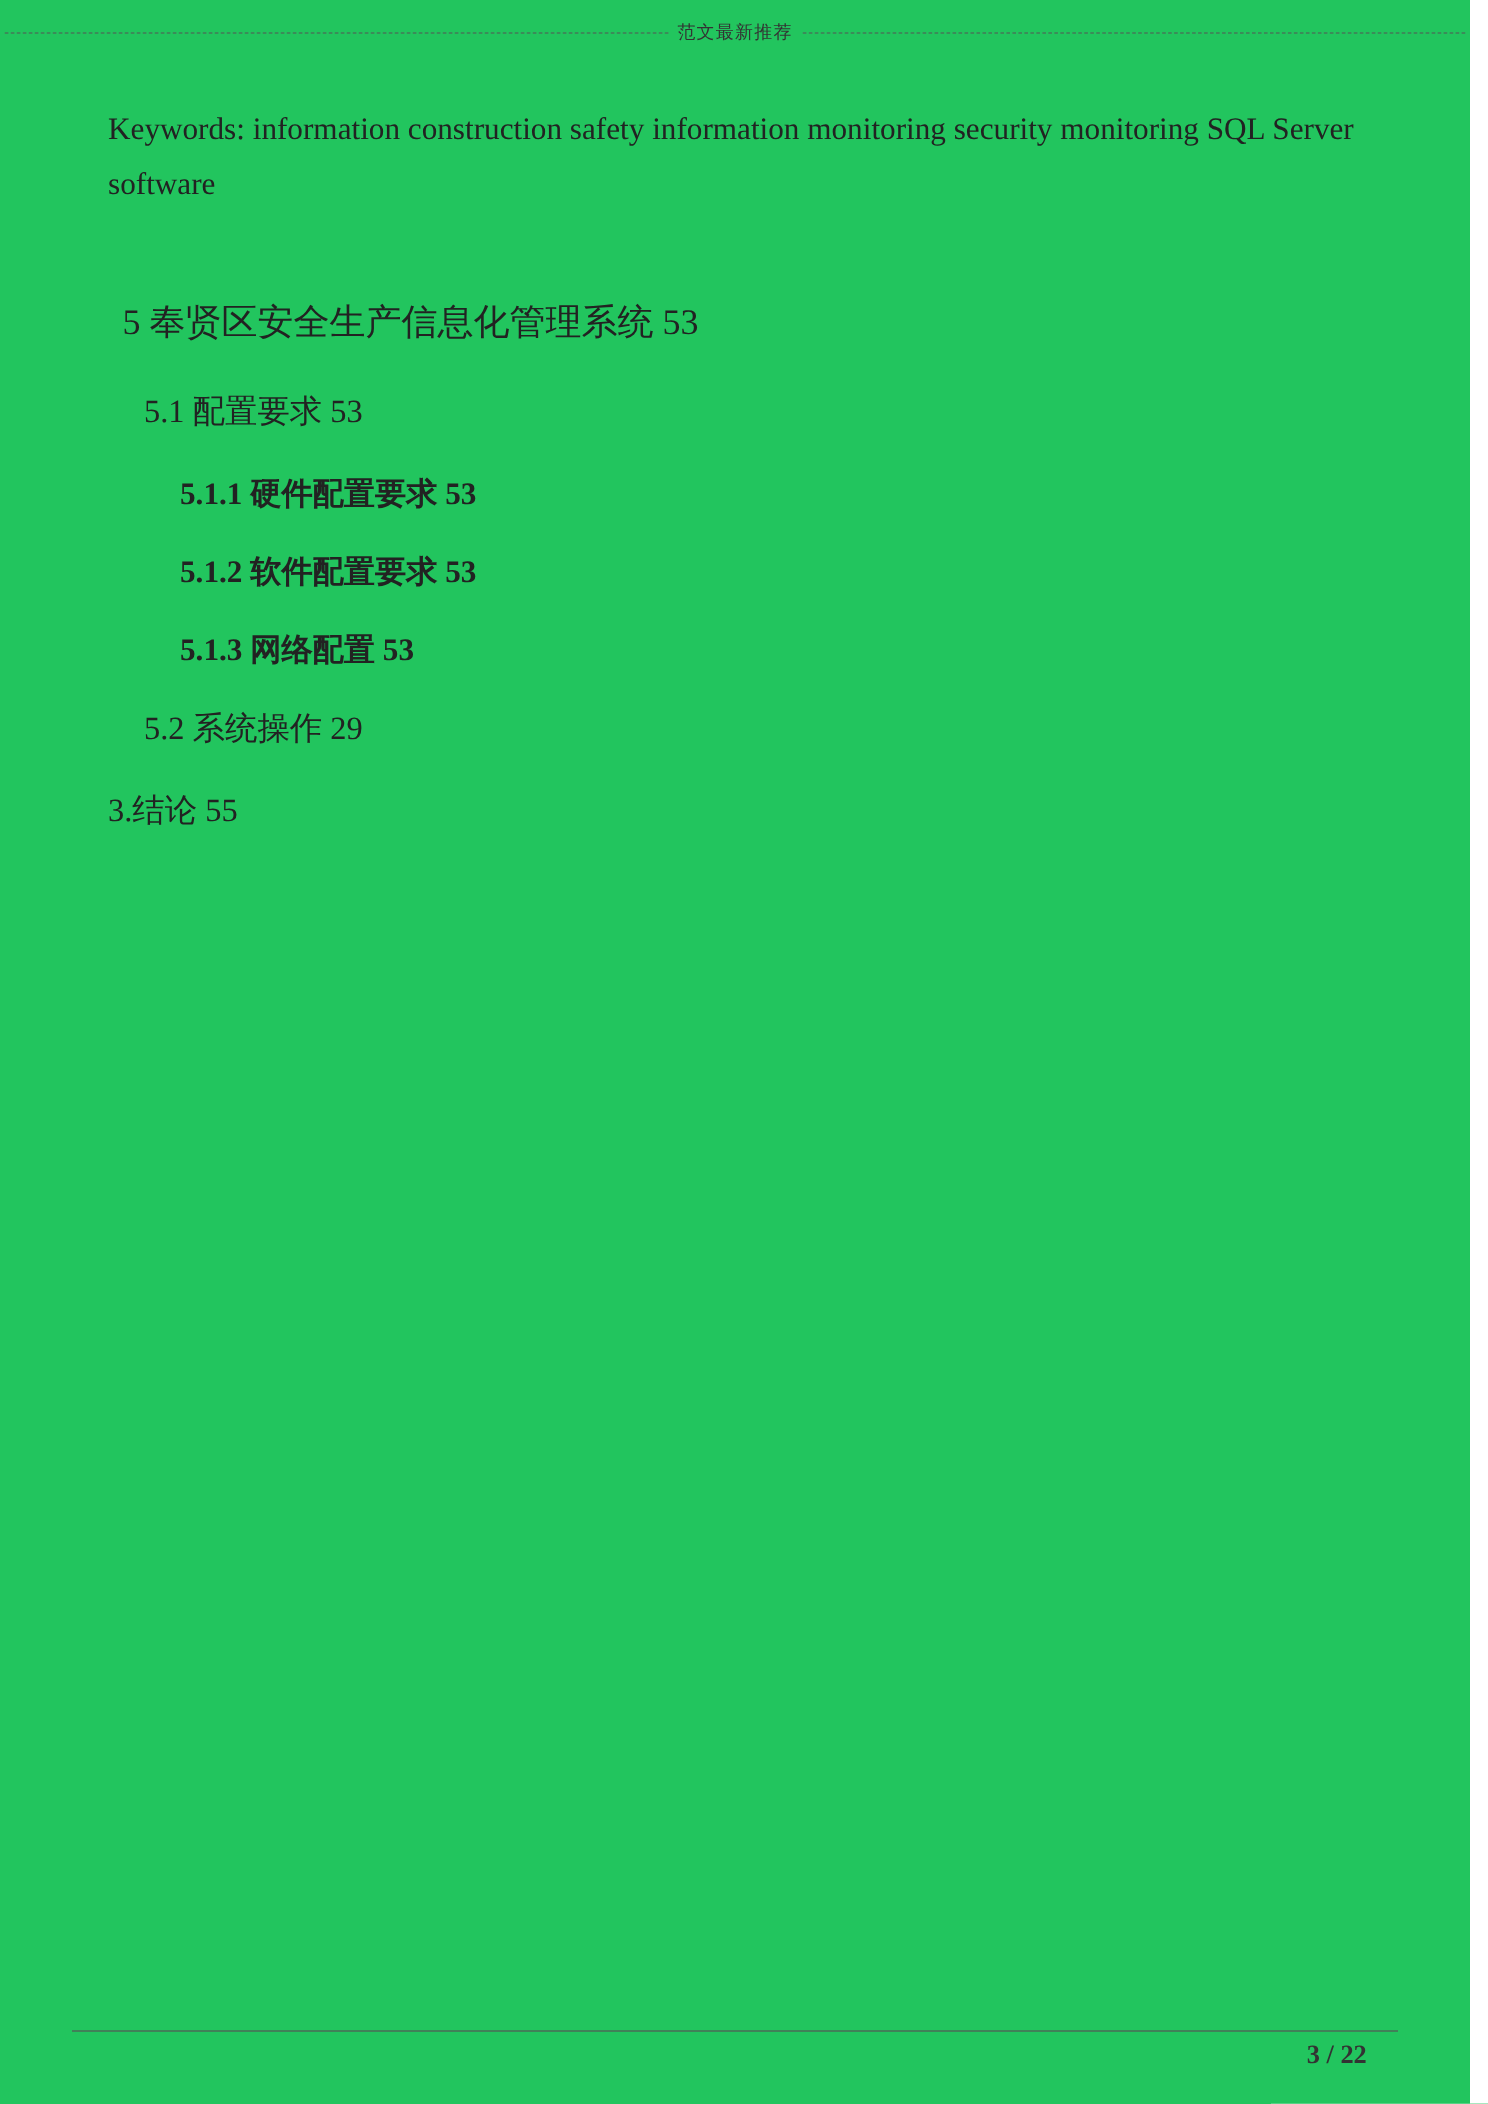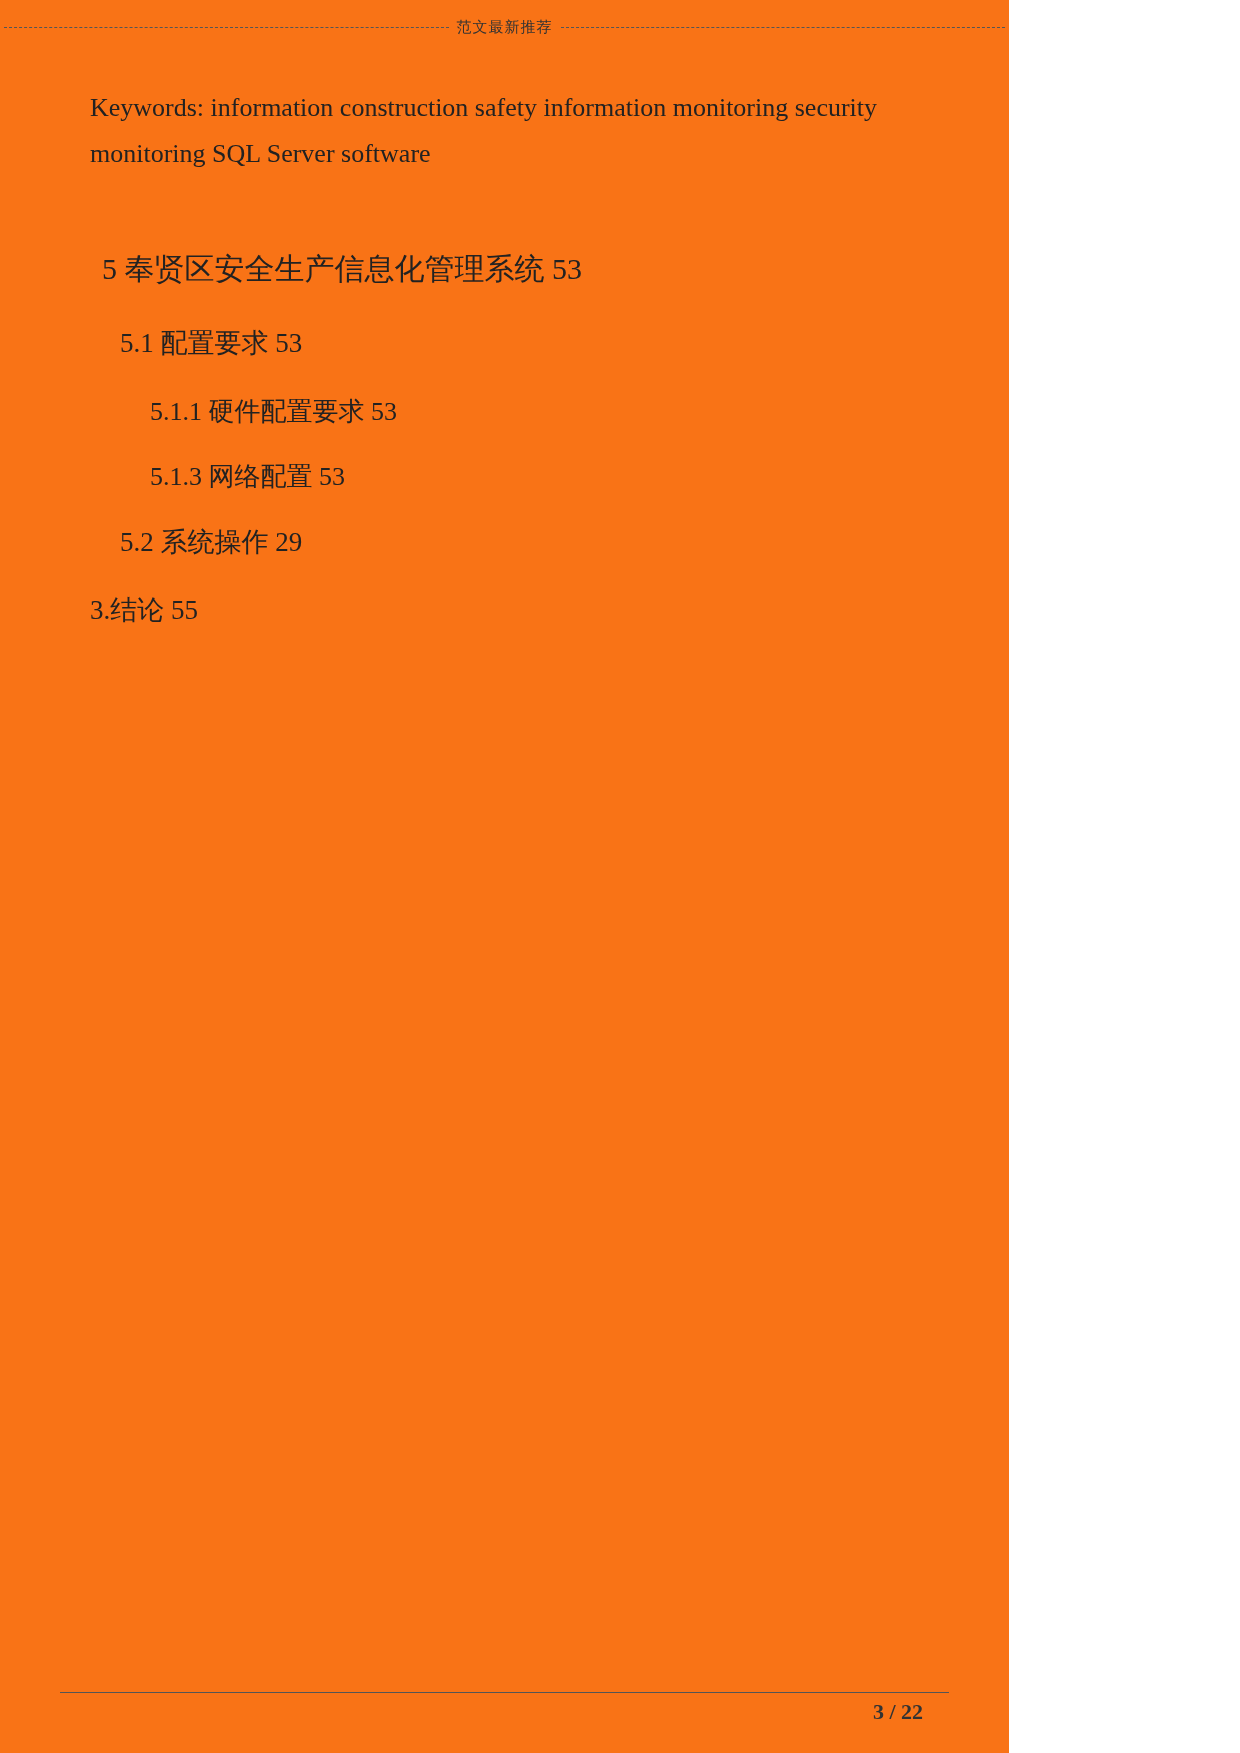--- a/index.html
+++ b/index.html
@@ -10,23 +10,23 @@
 
     body {
       width: 1240px;
       min-height: 1753px;
       background: #ffffff;
       font-family: "SimSun", "宋体", "Times New Roman", serif;
       position: relative;
     }
 
     .page-container {
-      width: 1009px;
+      width: 1225px;
       min-height: 1753px;
-      background: #f97316;
+      background: #22c55e;
       position: relative;
       padding: 0;
     }
 
     .top-banner {
       width: 100%;
       text-align: center;
       padding: 18px 0 10px 0;
       font-size: 15px;
       color: #333;
@@ -87,21 +87,21 @@
 
     .toc-item.level2 {
       font-size: 27px;
       font-weight: normal;
       margin-left: 30px;
       margin-bottom: 28px;
     }
 
     .toc-item.level3 {
       font-size: 26px;
-      font-weight: normal;
+      font-weight: bold;
       margin-left: 60px;
       margin-bottom: 26px;
     }
 
     .toc-item.conclusion {
       font-size: 27px;
       font-weight: normal;
       margin-left: 0px;
       margin-bottom: 28px;
     }
@@ -149,20 +149,23 @@
     </div>
 
     <div class="toc-item level2">
       <span>5.1  配置要求 53</span>
     </div>
 
     <div class="toc-item level3">
       <span>5.1.1  硬件配置要求 53</span>
     </div>
 
+    <div class="toc-item level3">
+      <span>5.1.2  软件配置要求 53</span>
+    </div>
 
     <div class="toc-item level3">
       <span>5.1.3  网络配置 53</span>
     </div>
 
     <div class="toc-item level2">
       <span>5.2  系统操作 29</span>
     </div>
 
     <div class="toc-item conclusion">

